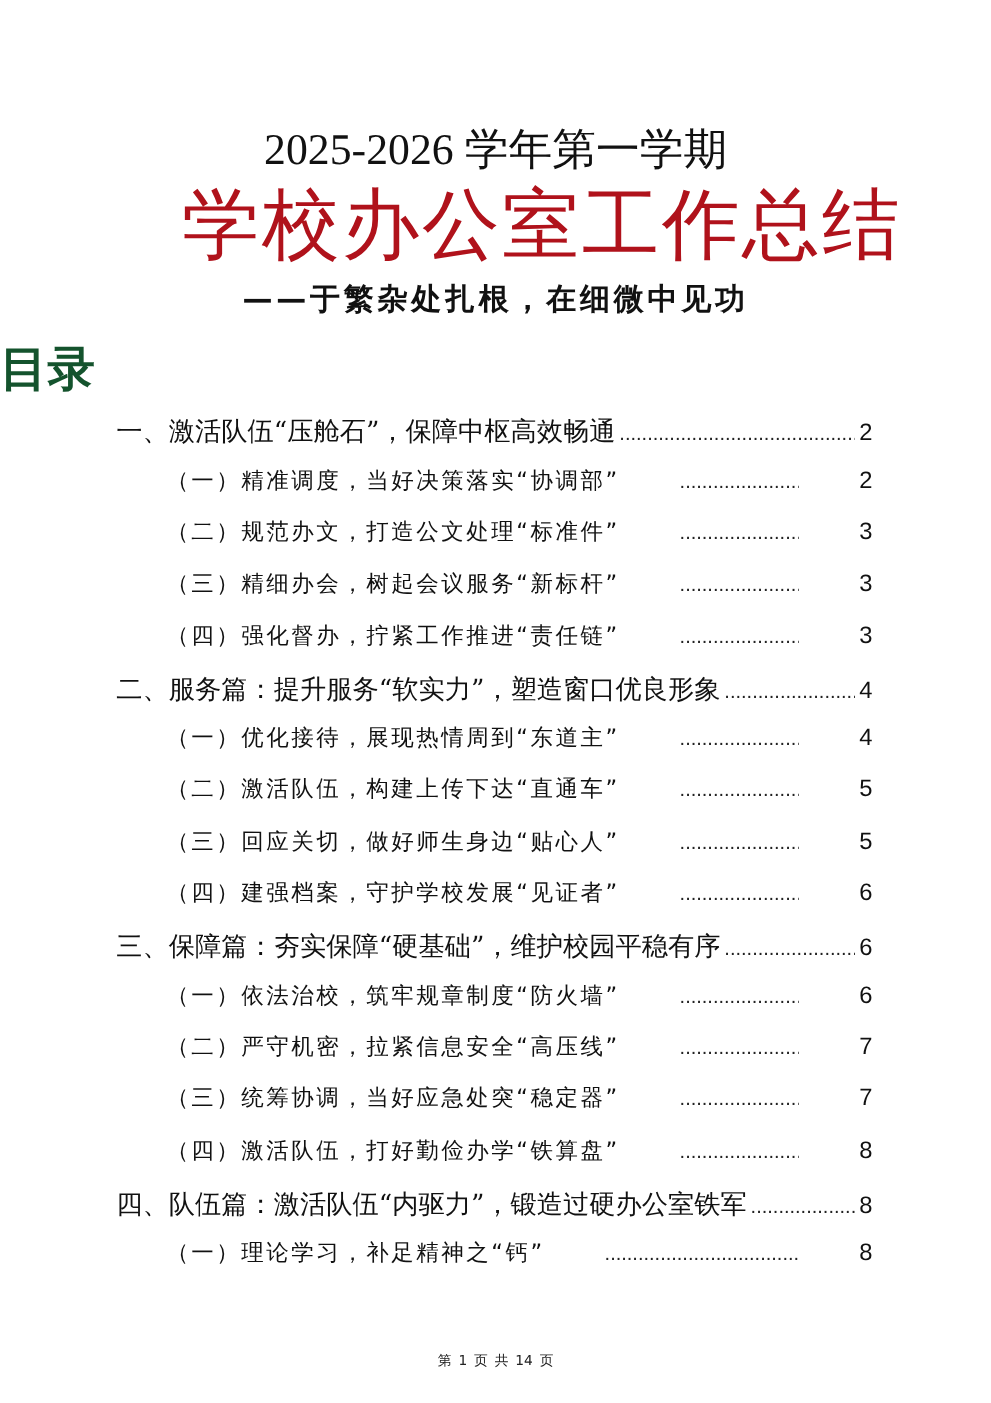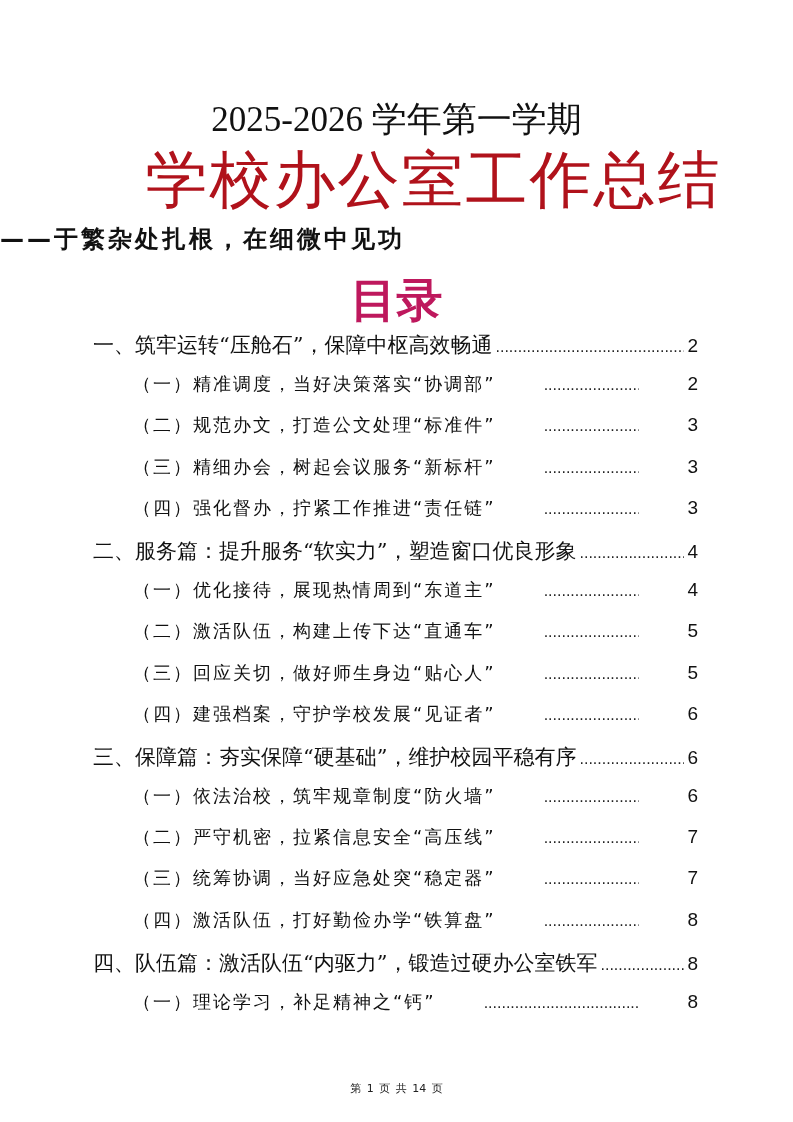--- a/index.html
+++ b/index.html
@@ -1,41 +1,41 @@
 <!DOCTYPE html>
 <html><head>
   <meta charset="utf-8">
   <style>
     html, body { margin: 0; padding: 0; background: #ffffff; }
     body { width: 793px; height: 1122px; position: relative; overflow: hidden; font-family: "DejaVu Serif", serif; color: #111; }
     .term { position: absolute; left: 0; width: 793px; top: 96px; text-align: center; font-family: "Liberation Serif", "DejaVu Serif", serif; font-size: 35px; letter-spacing: 0px; color: #111; }
     .main-title { position: absolute; left: 0; width: 793px; top: 140px; text-align: center; font-family: "DejaVu Serif", serif; font-size: 62px; color: #b0121b; letter-spacing: 2px; line-height: 80px; padding-left: 37px; }
-    .subtitle { position: absolute; left: 0; width: 793px; top: 223px; font-family: "DejaVu Sans", sans-serif; font-weight: bold; font-size: 24px; color: #111; letter-spacing: 3px; }
-    .toc-title { position: absolute; left: 0; width: 793px; top: 270px; text-align: center; font-family: "DejaVu Sans", sans-serif; font-weight: bold; font-size: 46px; color: #be185d; }
+    .subtitle { position: absolute; left: 0; width: 793px; top: 223px; text-align: center; font-family: "DejaVu Sans", sans-serif; font-weight: bold; font-size: 24px; color: #111; letter-spacing: 3px; }
+    .toc-title { position: absolute; left: 0; width: 793px; top: 270px; text-align: left; font-family: "DejaVu Sans", sans-serif; font-weight: bold; font-size: 38px; color: #14532d; }
     .toc { position: absolute; left: 93px; top: 331px; width: 605px; }
     .toc-row { display: flex; align-items: baseline; height: 41.2px; white-space: nowrap; }
     .toc-row.l1 { padding-left: 0; font-family: "DejaVu Serif", serif; font-size: 21px; }
     .toc-row.l2 { padding-left: 40px; font-family: "DejaVu Sans", sans-serif; font-size: 18px; letter-spacing: 2px; gap: 45px; }
     .toc-text { flex: 0 0 auto; }
     .toc-leader { flex: 1 1 auto; overflow: hidden; margin: 0 3px; font-family: "Liberation Sans", sans-serif; font-size: 16px; letter-spacing: 0px; color: #222; }
     .toc-leader::before { content: "............................................................................................................................................................................................................................"; }
     .toc-page { flex: 0 0 auto; font-family: "Liberation Sans", sans-serif; font-size: 19px; letter-spacing: 0; }
     .footer { position: absolute; left: 0; width: 793px; top: 1033px; text-align: center; font-family: "DejaVu Sans", sans-serif; font-size: 11px; color: #222; word-spacing: 2px; margin-top: 48px; }
   </style>
 </head>
 <body>
 
 <div class="term">2025-2026 学年第一学期</div>
 <div class="main-title">学校办公室工作总结</div>
 <div class="subtitle">——于繁杂处扎根，在细微中见功</div>
 <div class="toc-title">目录</div>
 
 <div class="toc">
   <div class="toc-row l1">
-      <span class="toc-text">一、筑牢运转“压舱石”，保障中枢高效畅通</span>
+      <span class="toc-text">一、激活队伍“压舱石”，保障中枢高效畅通</span>
       <span class="toc-leader"></span>
       <span class="toc-page">2</span>
     </div>
   <div class="toc-row l2">
       <span class="toc-text">（一）精准调度，当好决策落实“协调部”</span>
       <span class="toc-leader"></span>
       <span class="toc-page">2</span>
     </div>
   <div class="toc-row l2">
       <span class="toc-text">（二）规范办文，打造公文处理“标准件”</span>

